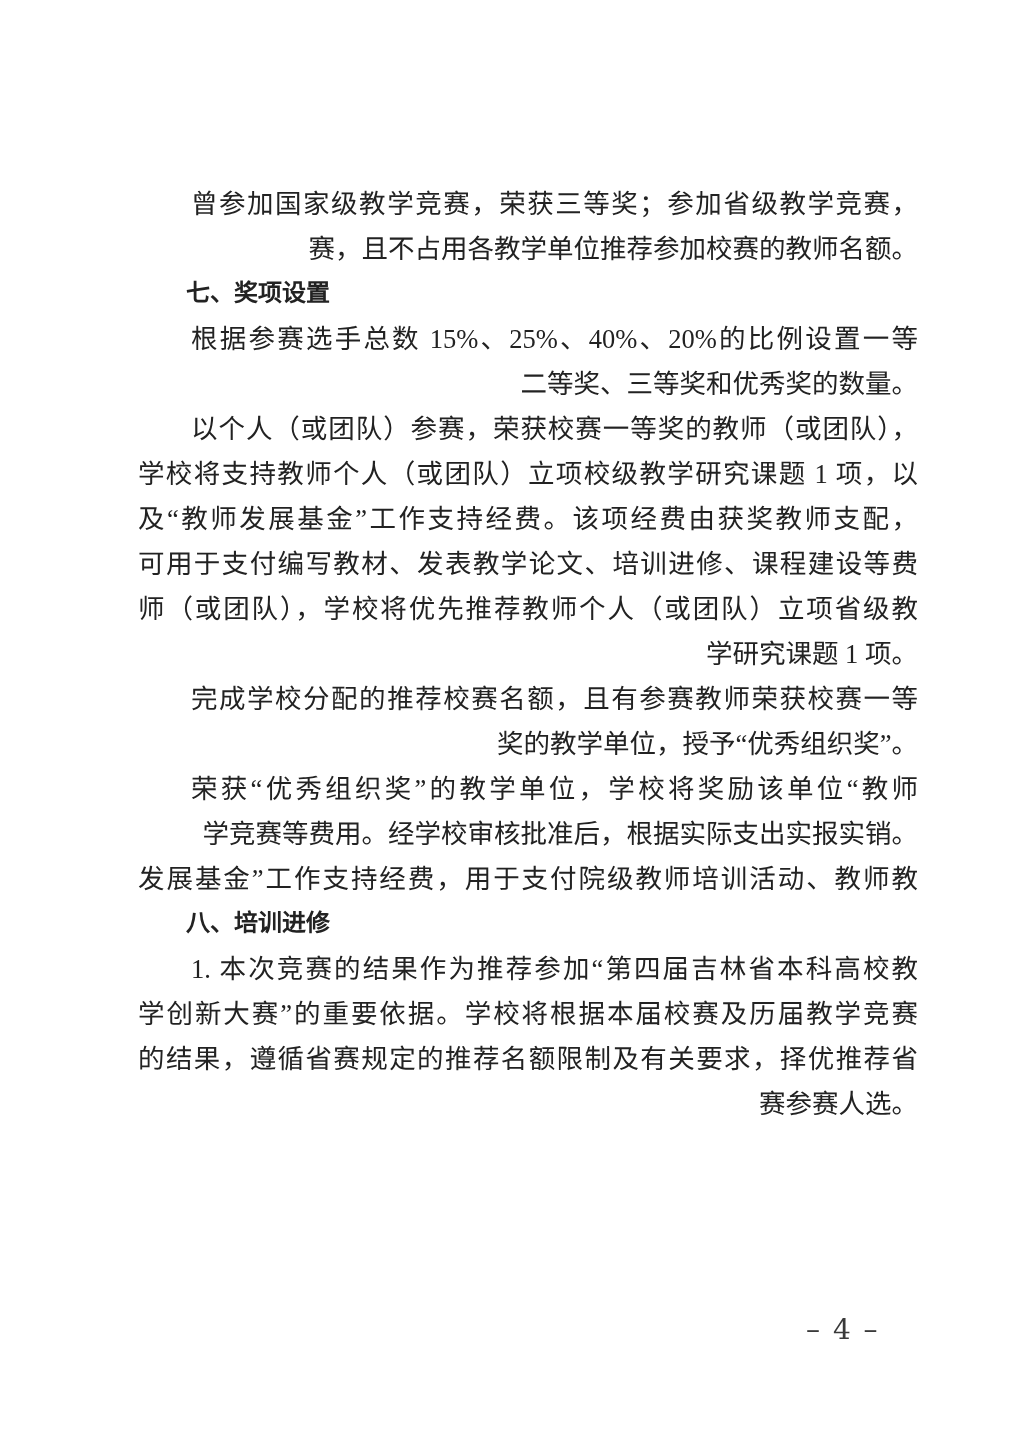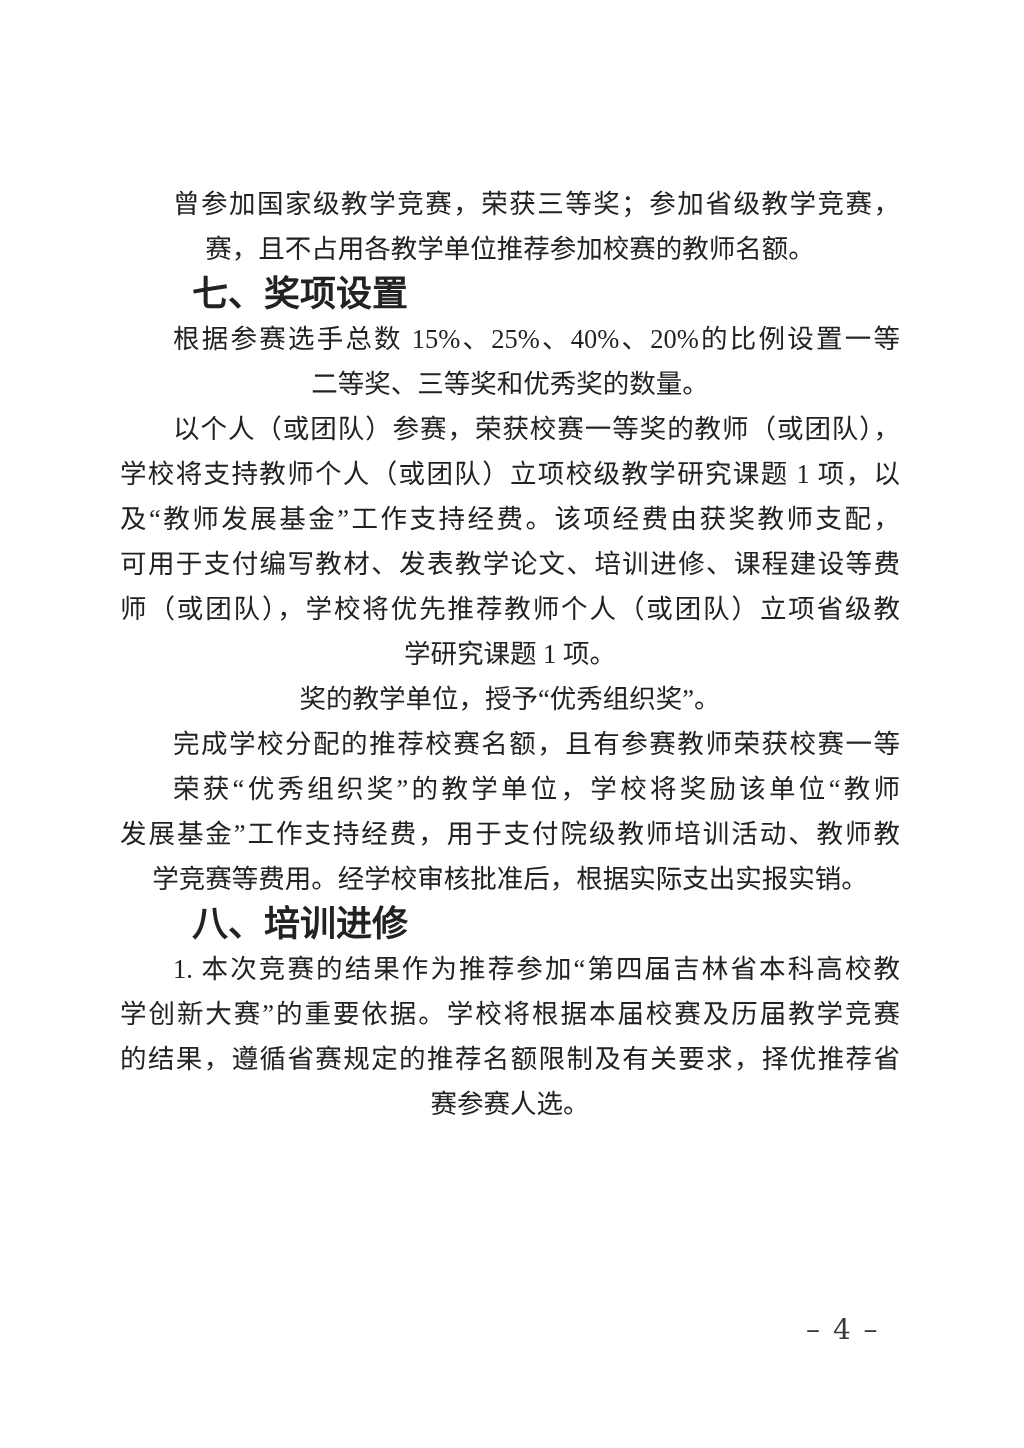--- a/index.html
+++ b/index.html
@@ -9,44 +9,44 @@
   }
   .page {
     position: relative;
     width: 1024px;
     height: 1448px;
     background: #ffffff;
     overflow: hidden;
   }
   .content {
     position: absolute;
-    left: 120px;
+    left: 138px;
     top: 182px;
     width: 780px;
     font-family: "Liberation Serif", "DejaVu Serif", serif;
     font-size: 26.5px;
     line-height: 45px;
     color: #222222;
   }
   .line {
     height: 45px;
     overflow: hidden;
-    text-align: center;
+    text-align: right;
   }
   .line.fill {
     text-align: justify;
     text-align-last: justify;
   }
   .line.indent {
     text-indent: 2em;
   }
   .line.heading {
-    font-family: Liberation Serif, serif;
+    font-family: Liberation Mono, monospace;
     font-weight: 700;
-    font-size: 36px;
+    font-size: 24px;
     text-align: right;
     text-align-last: left;
   }
   .page-number {
     position: absolute;
     left: 806px;
     top: 1313px;
     font-family: "DejaVu Serif", "Liberation Serif", serif;
     font-size: 28px;
     letter-spacing: 2px;
@@ -63,25 +63,25 @@
       <div class="line">赛，且不占用各教学单位推荐参加校赛的教师名额。</div>
       <div class="line heading indent">七、奖项设置</div>
       <div class="line indent fill">根据参赛选手总数 15%、25%、40%、20%的比例设置一等奖、</div>
       <div class="line">二等奖、三等奖和优秀奖的数量。</div>
       <div class="line indent fill">以个人（或团队）参赛，荣获校赛一等奖的教师（或团队），</div>
       <div class="line fill">学校将支持教师个人（或团队）立项校级教学研究课题 1 项，以</div>
       <div class="line fill">及“教师发展基金”工作支持经费。该项经费由获奖教师支配，</div>
       <div class="line fill">可用于支付编写教材、发表教学论文、培训进修、课程建设等费</div>
       <div class="line fill">师（或团队），学校将优先推荐教师个人（或团队）立项省级教</div>
       <div class="line">学研究课题 1 项。</div>
+      <div class="line indent fill">完成学校分配的推荐校赛名额，且有参赛教师荣获校赛一等</div>
       <div class="line">奖的教学单位，授予“优秀组织奖”。</div>
-      <div class="line indent fill">完成学校分配的推荐校赛名额，且有参赛教师荣获校赛一等</div>
       <div class="line indent fill">荣获“优秀组织奖”的教学单位，学校将奖励该单位“教师</div>
+      <div class="line">学竞赛等费用。经学校审核批准后，根据实际支出实报实销。</div>
       <div class="line fill">发展基金”工作支持经费，用于支付院级教师培训活动、教师教</div>
-      <div class="line">学竞赛等费用。经学校审核批准后，根据实际支出实报实销。</div>
       <div class="line heading indent">八、培训进修</div>
       <div class="line indent fill">1. 本次竞赛的结果作为推荐参加“第四届吉林省本科高校教</div>
       <div class="line fill">学创新大赛”的重要依据。学校将根据本届校赛及历届教学竞赛</div>
       <div class="line fill">的结果，遵循省赛规定的推荐名额限制及有关要求，择优推荐省</div>
       <div class="line">赛参赛人选。</div>
     </main>
   <div class="page-number">– 4 –</div>
 </div>
 
 </body></html>

